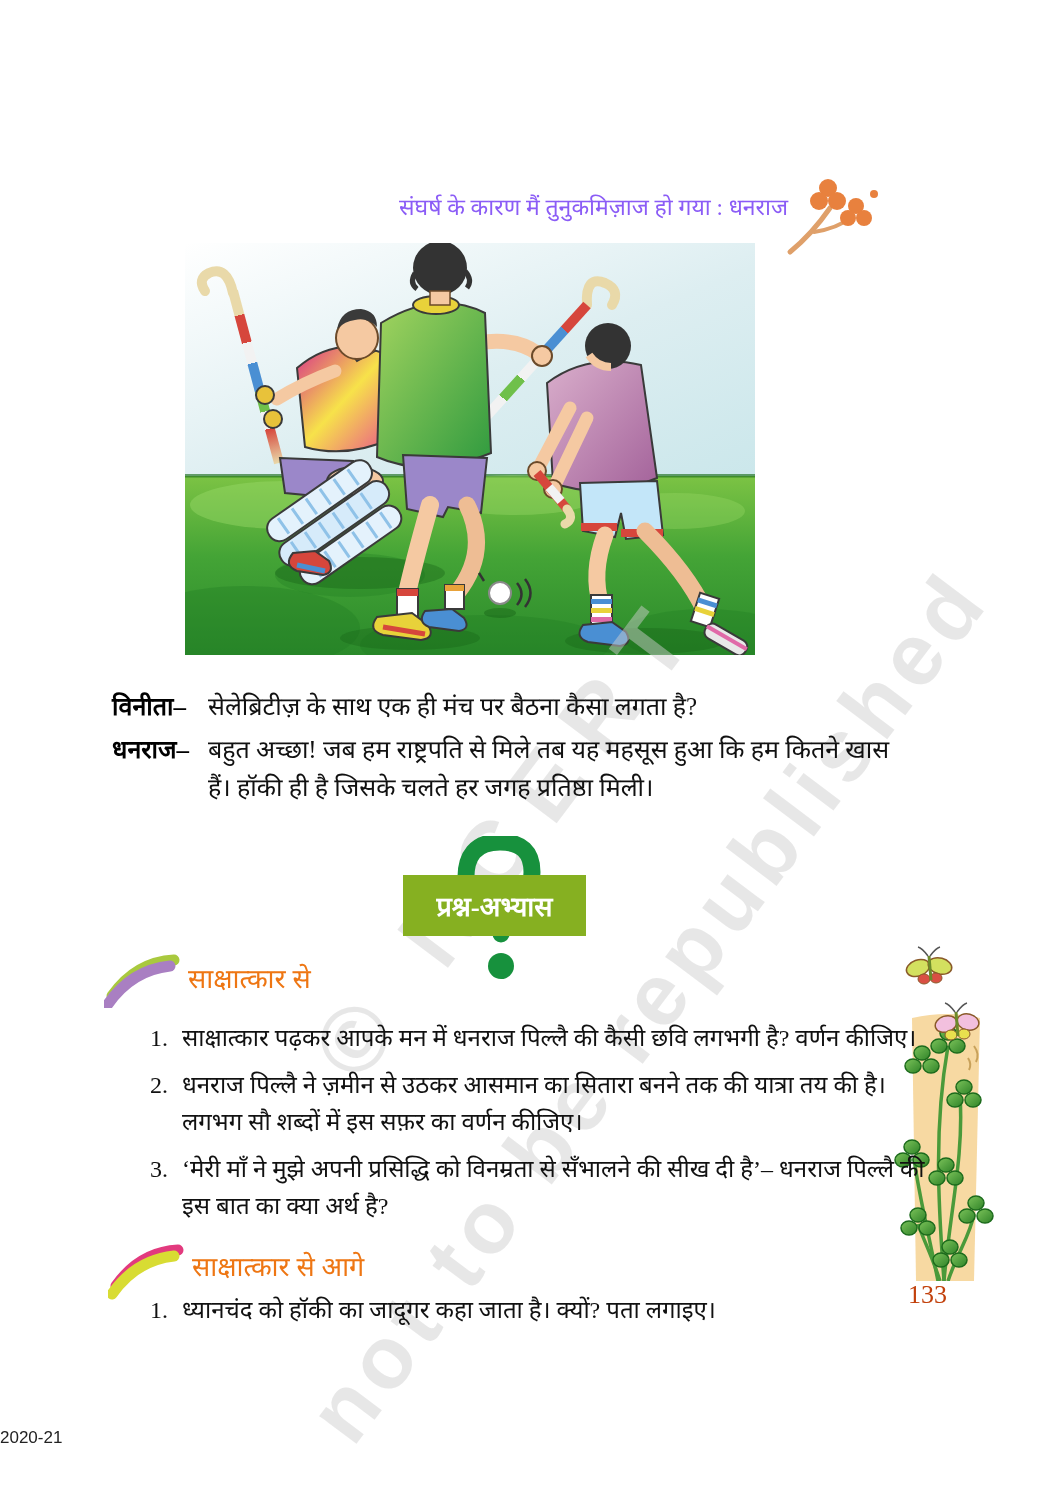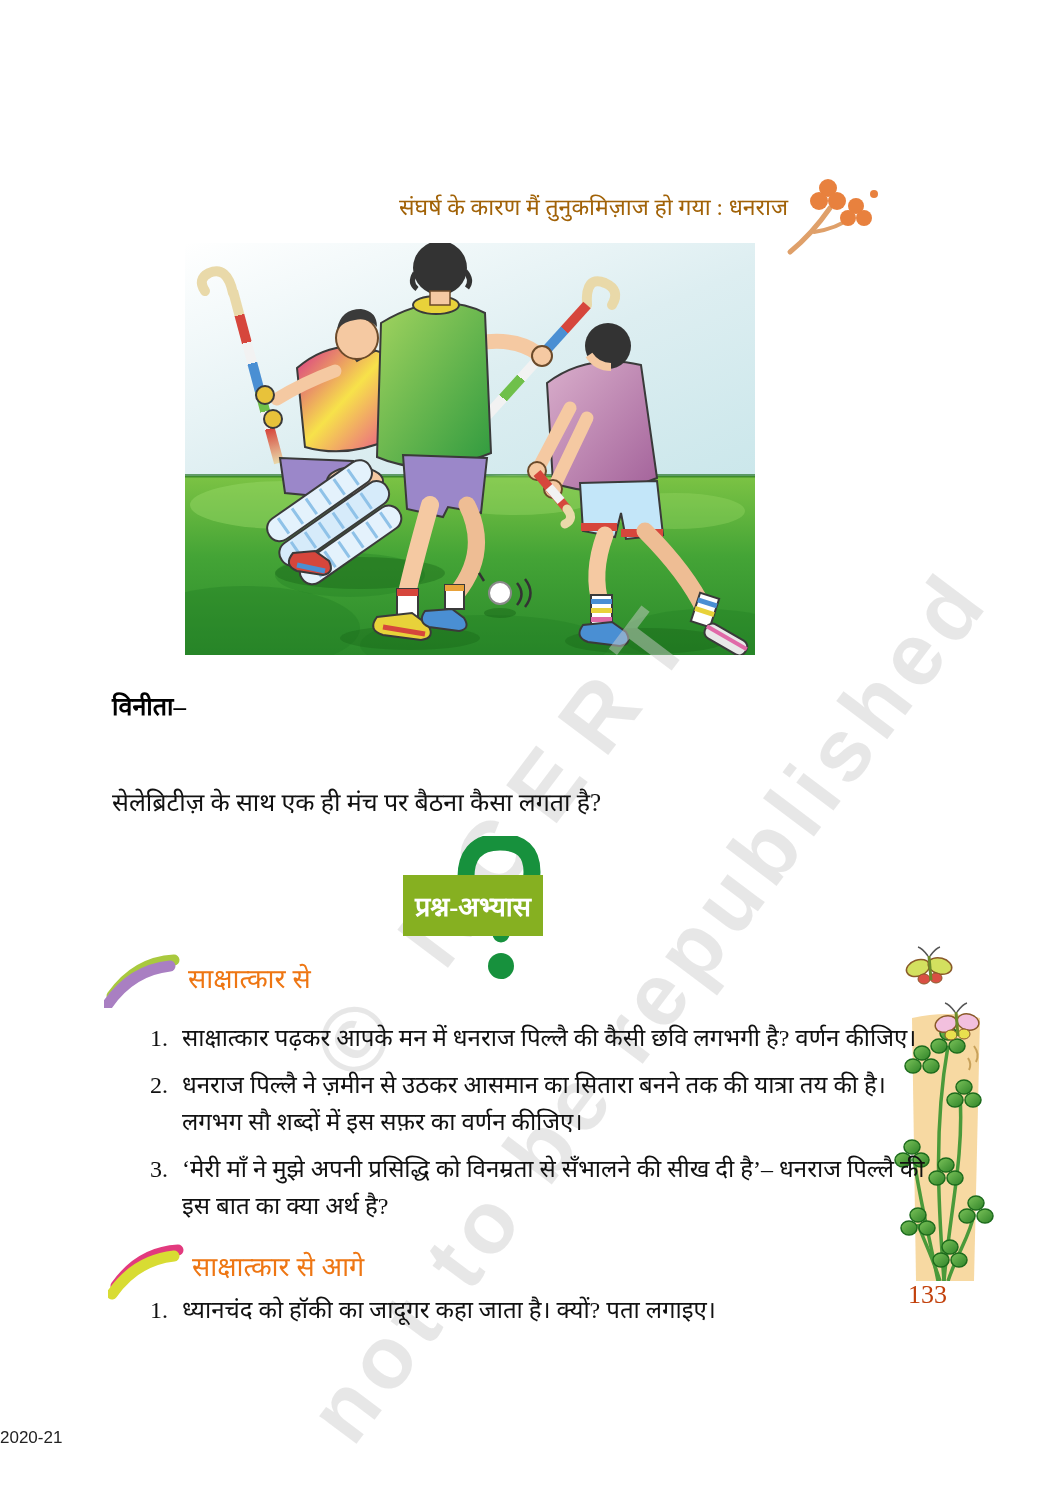--- a/index.html
+++ b/index.html
@@ -13,34 +13,34 @@
     position:absolute;color:#cfcfcf;opacity:.48;font-weight:bold;
     font-family:"Liberation Sans","DejaVu Sans",sans-serif;
     white-space:nowrap;pointer-events:none;z-index:2;
     transform:rotate(-53deg);transform-origin:left top;
   }
   .wm1{left:292px;top:1035px;font-size:92px;letter-spacing:24px;}
   .wm2{left:288px;top:1400px;font-size:88px;letter-spacing:8px;}
   
   .header-quote{
     position:absolute;top:190px;right:262px;z-index:3;
-    font-size:23px;color:#a16207;
+    font-size:23px;color:#8b5cf6;
   }
   .sprig{position:absolute;left:786px;top:168px;z-index:3;}
   
   .illus{position:absolute;left:185px;top:243px;z-index:1;}
   
   .dialogue{position:absolute;left:112px;top:688px;width:800px;z-index:3;font-size:25px;line-height:38px;}
-  .dlg-row{display:flex;margin-bottom:5px;flex-direction:column;}
+  .dlg-row{display:flex;margin-bottom:5px;}
   .spk{font-weight:bold;flex:0 0 96px;color:#000;}
   .dlg-text{flex:1;color:#111;}
   
   .qmark{position:absolute;left:452px;top:836px;z-index:3;}
   .banner{
-    position:absolute;left:403px;top:875px;width:140px;height:61px;z-index:4;
+    position:absolute;left:403px;top:875px;width:183px;height:61px;z-index:4;
     background:#86b021;display:flex;align-items:center;justify-content:center;
     color:#ffffff;font-weight:bold;font-size:27px;
   }
   
   .section-head{position:absolute;z-index:3;display:flex;align-items:flex-start;}
   .sh1{left:104px;top:952px;}
   .sh2{left:108px;top:1240px;}
   .section-title{color:#ee7613;font-weight:normal;font-size:27px;line-height:30px;margin-left:6px;margin-top:12px;}
   .qlist{position:absolute;z-index:3;font-size:24px;line-height:37px;color:#111;}
   .ql1{left:150px;top:1020px;width:790px;}
@@ -239,20 +239,24 @@
       <rect x="518" y="388" width="46" height="16" rx="7" fill="#e8e8e8" stroke="#3a3a3a" stroke-width="2"></rect>
       <rect x="518" y="392" width="46" height="4" fill="#e06aa8"></rect>
     </g>
   </svg>
 
   <div class="dialogue">
     <div class="dlg-row">
       <span class="spk">विनीता–</span>
       <span class="dlg-text">सेलेब्रिटीज़ के साथ एक ही मंच पर बैठना कैसा लगता है?</span>
     </div>
+    <div class="dlg-row">
+      <span class="spk">धनराज–</span>
+      <span class="dlg-text">बहुत अच्छा! जब हम राष्ट्रपति से मिले तब यह महसूस हुआ कि हम कितने खास हैं। हॉकी ही है जिसके चलते हर जगह प्रतिष्ठा मिली।</span>
+    </div>
   </div>
 
   <svg class="qmark" width="95" height="145" viewBox="0 0 95 145">
     <path d="M14,46 Q12,6 48,6 Q80,6 80,36 Q80,58 60,70 Q49,78 49,98" fill="none" stroke="#17913d" stroke-width="17" stroke-linecap="round"></path>
     <circle cx="49" cy="130" r="13" fill="#17913d"></circle>
   </svg>
   <div class="banner">
     <span>प्रश्न-अभ्यास</span>
   </div>
 

